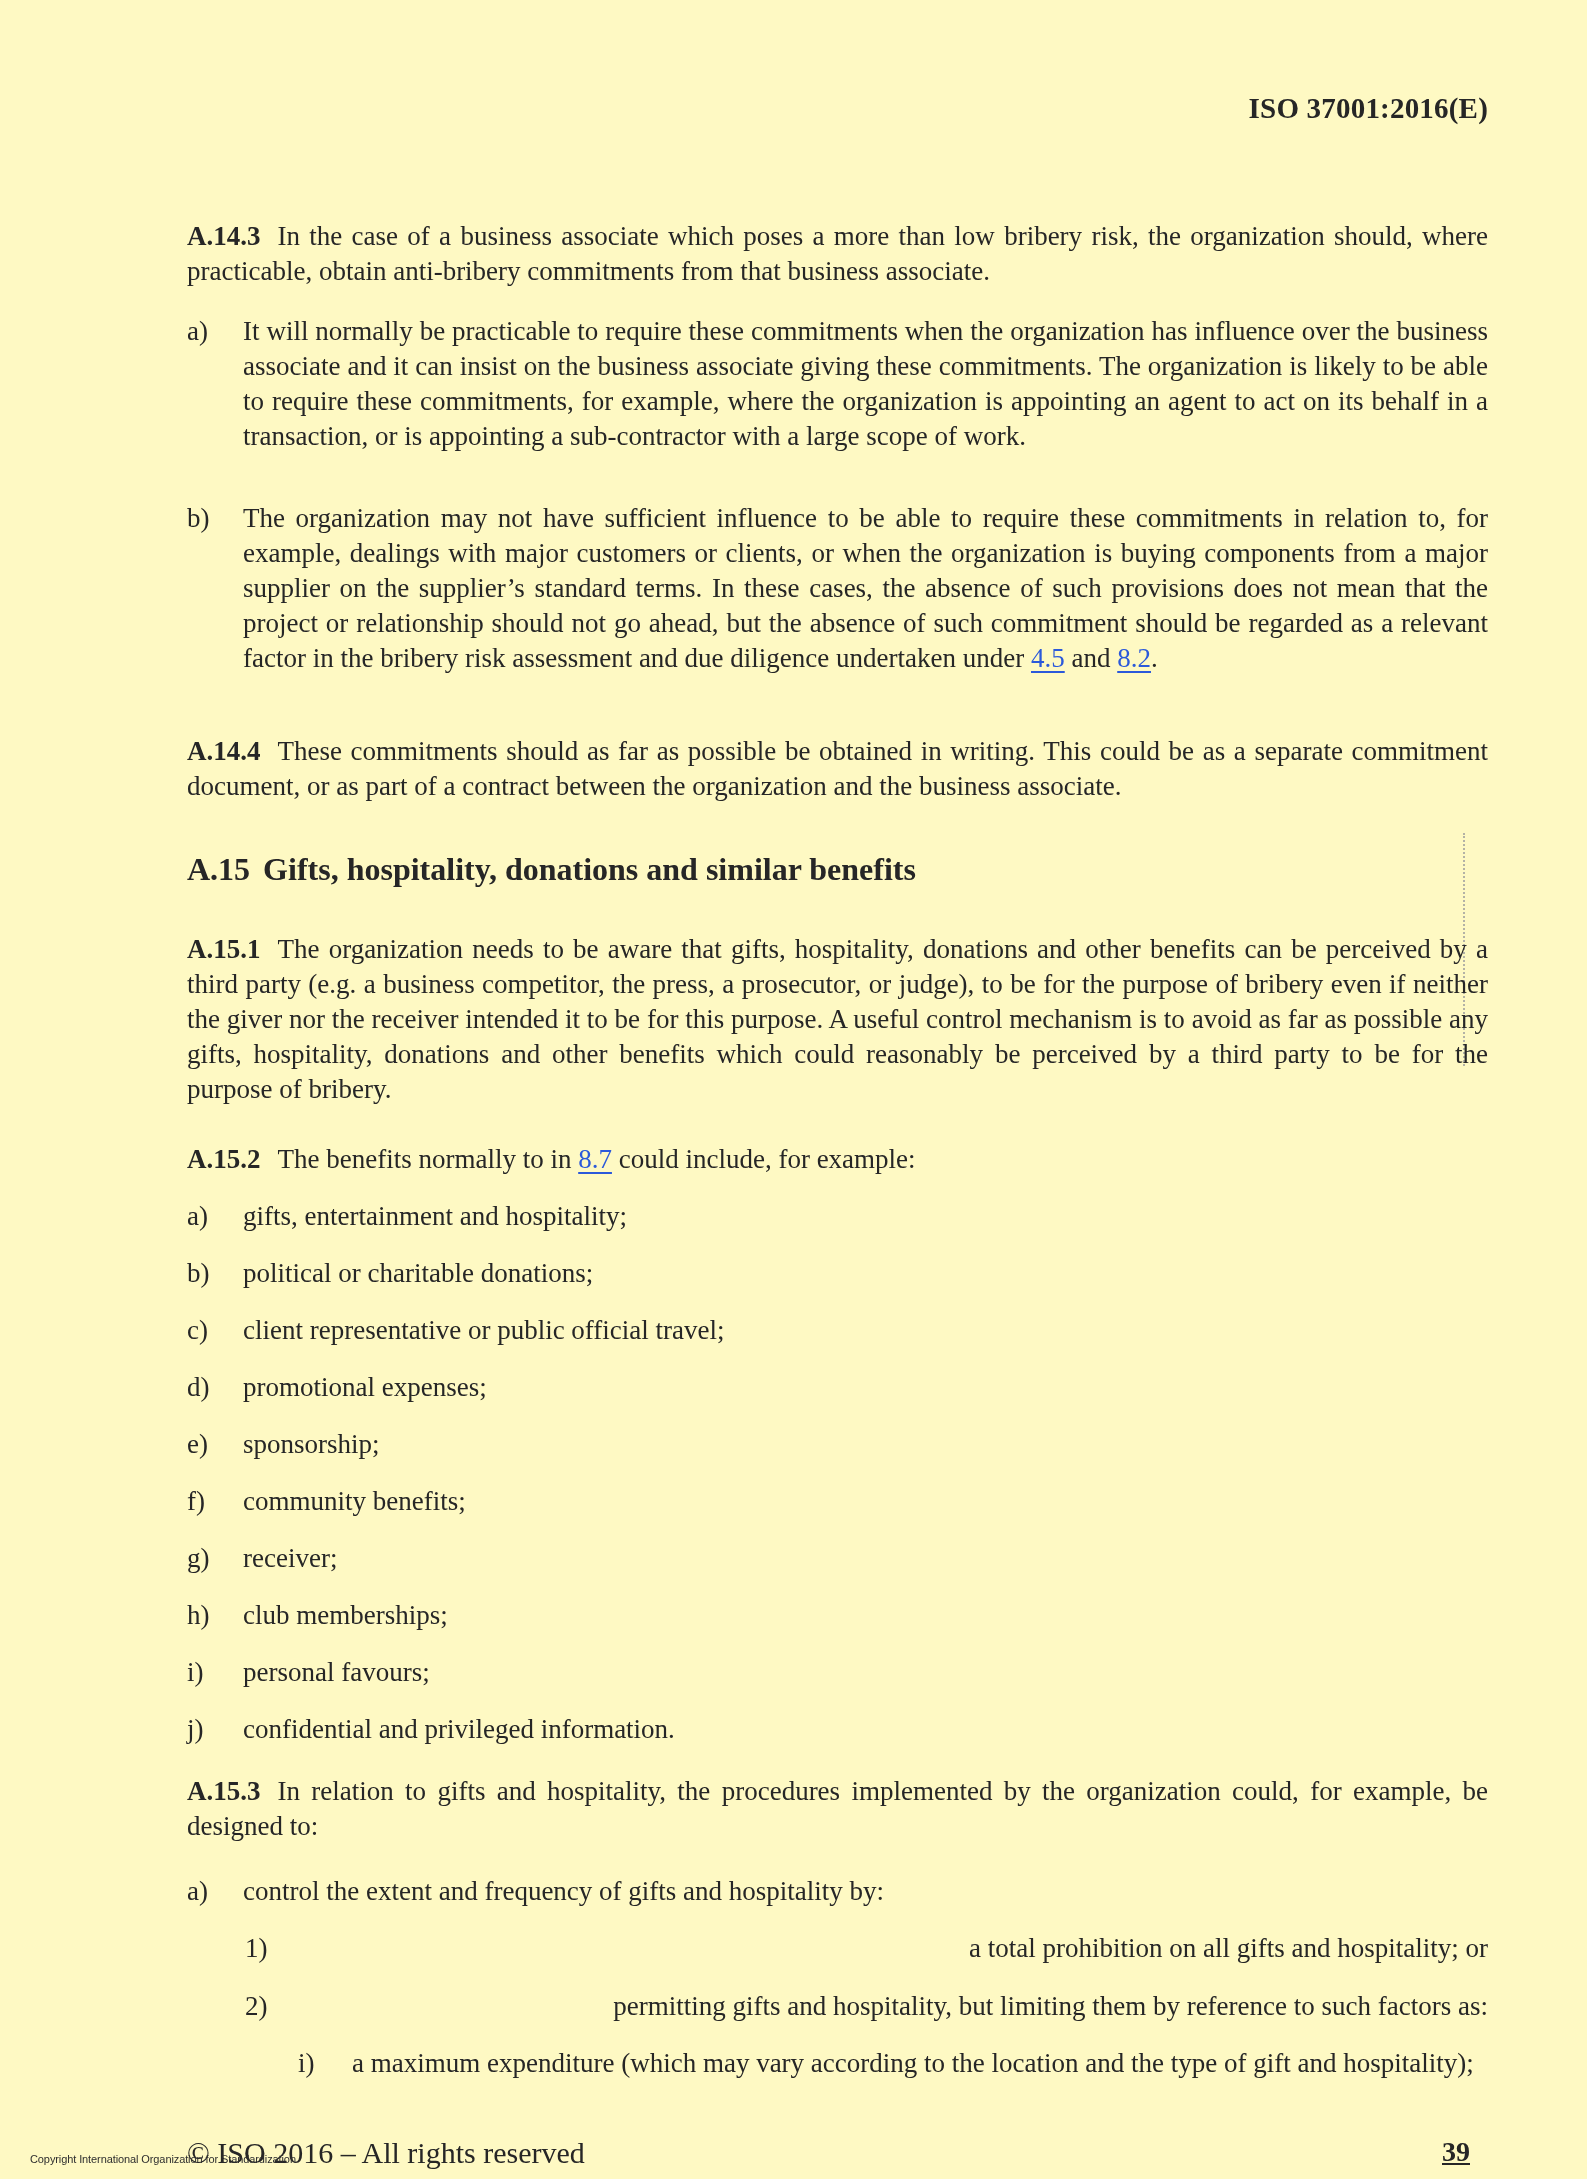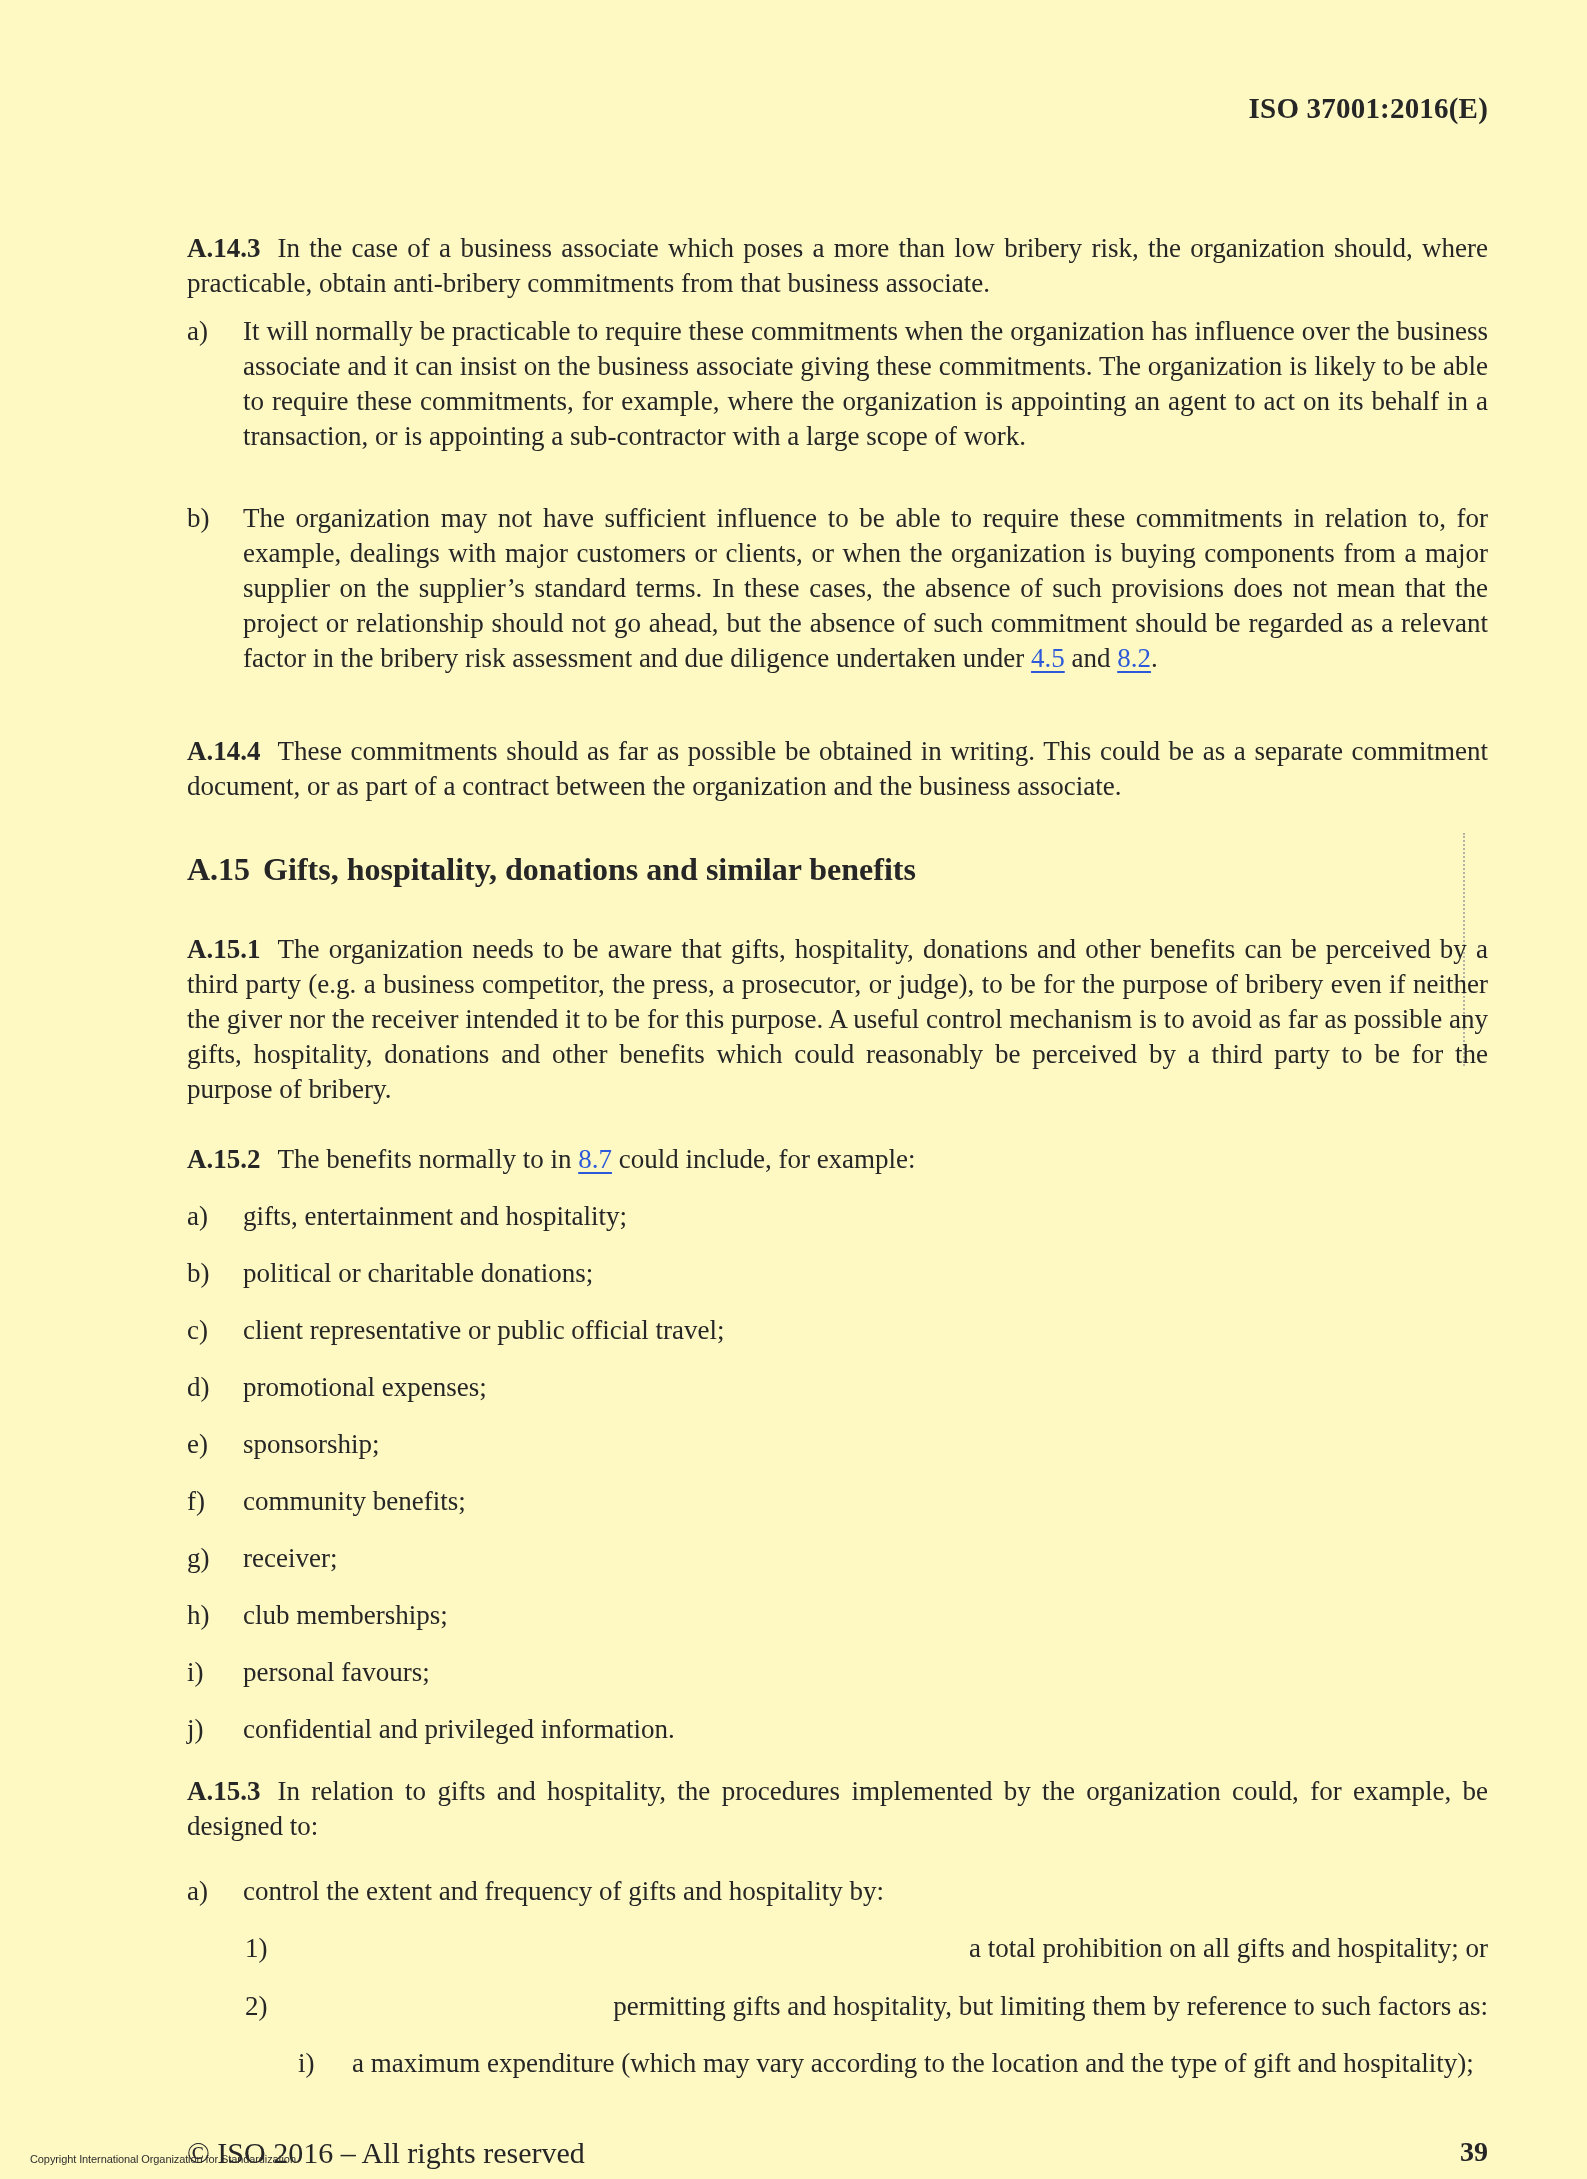--- a/index.html
+++ b/index.html
@@ -25,31 +25,31 @@
   .li.l2 .txt{padding-left:110px;text-align:right;}
   .li.l3 .lbl{left:111px;}
   .li.l3 .txt{padding-left:165px;}
   a.xref{color:#2b59da;text-decoration:underline;text-underline-offset:4px;cursor:pointer;}
   .changebar{position:absolute;left:1463px;top:833px;height:233px;width:0;
              border-left:2px dotted #9b9b9b;opacity:.75;}
   .foot-copy{position:absolute;left:187px;top:2136px;font-size:30px;}
   .foot-mark{position:absolute;left:30px;top:2153px;
              font-family:"Liberation Sans","DejaVu Sans",sans-serif;
              font-size:11px;color:#2e2e2e;letter-spacing:-.1px;}
-  .pagenum{position:absolute;left:187px;width:1301px;top:2136px;text-align:right;
-           font-size:28px;font-weight:bold;}
+  .pagenum{position:absolute;left:169px;width:1301px;top:2136px;text-align:right;
+           font-size:28px;font-weight:bold;text-decoration:underline;}
 </style>
 </head>
 <body>
 
 <div class="page">
 
   <div class="hdr">ISO 37001:2016(E)</div>
 
-  <div class="blk just" style="top:231px;">
+  <div class="blk just" style="top:219px;">
     <span class="num">A.14.3</span><span>In the case of a business associate which poses a more than low bribery risk, the organization should, where practicable, obtain anti-bribery commitments from that business associate.</span>
   </div>
 
   <div class="li" style="top:314px;">
     <span class="lbl">a)</span>
     <span class="txt just">It will normally be practicable to require these commitments when the organization has influence over the business associate and it can insist on the business associate giving these commitments. The organization is likely to be able to require these commitments, for example, where the organization is appointing an agent to act on its behalf in a transaction, or is appointing a sub-contractor with a large scope of work.</span>
   </div>
 
   <div class="li" style="top:501px;">
     <span class="lbl">b)</span>

